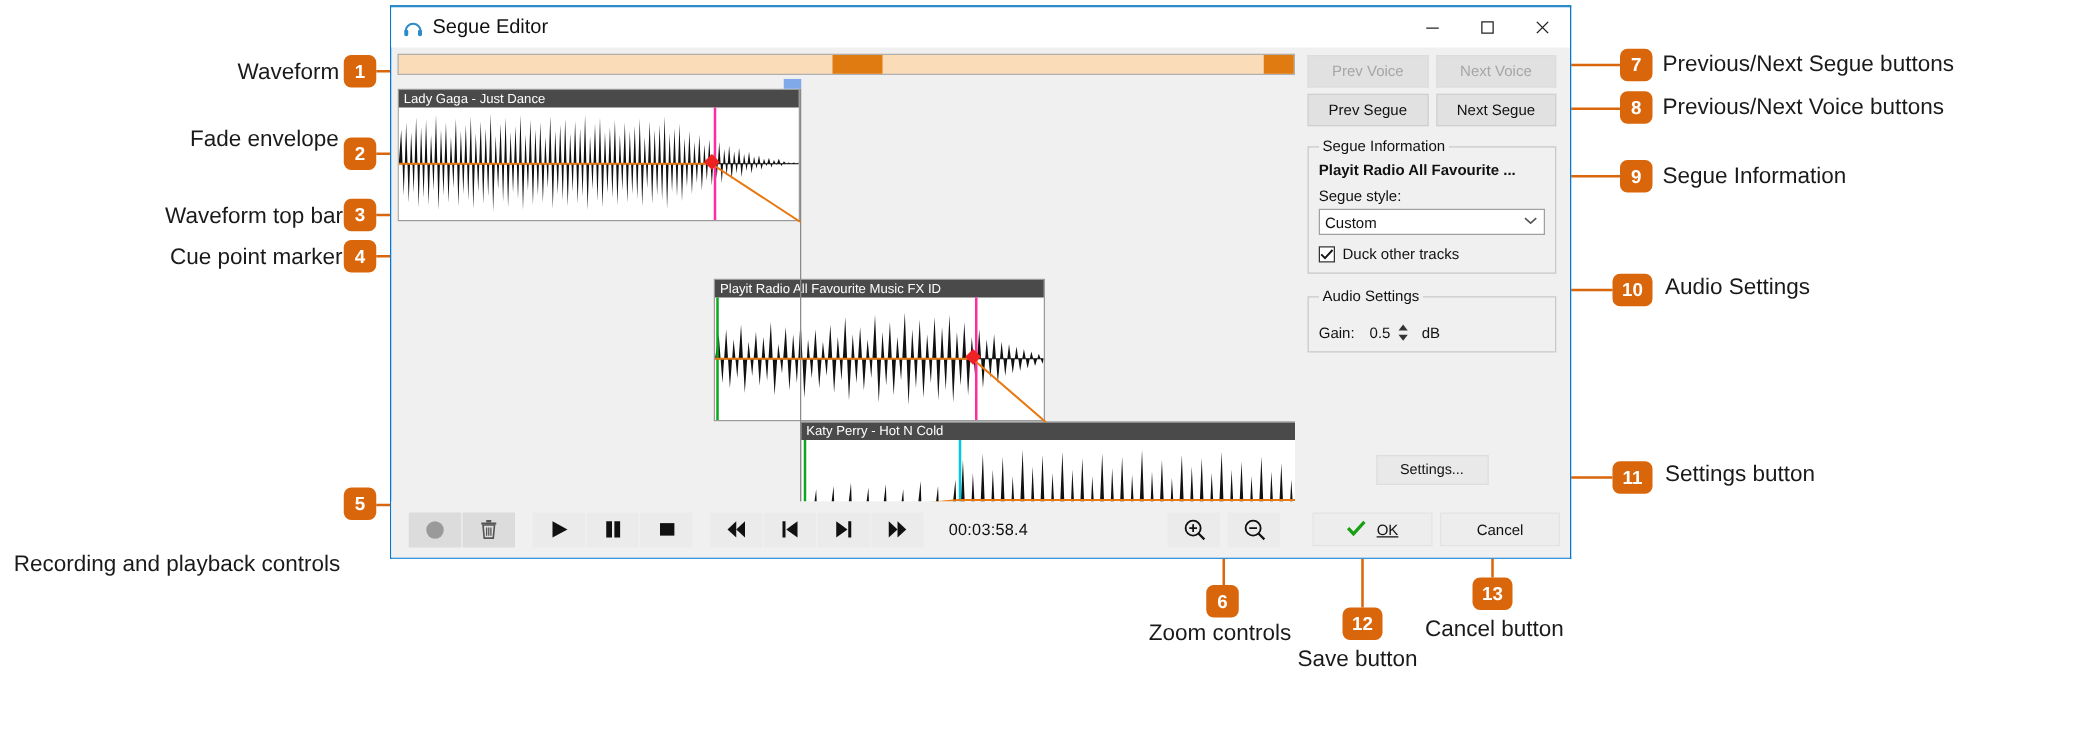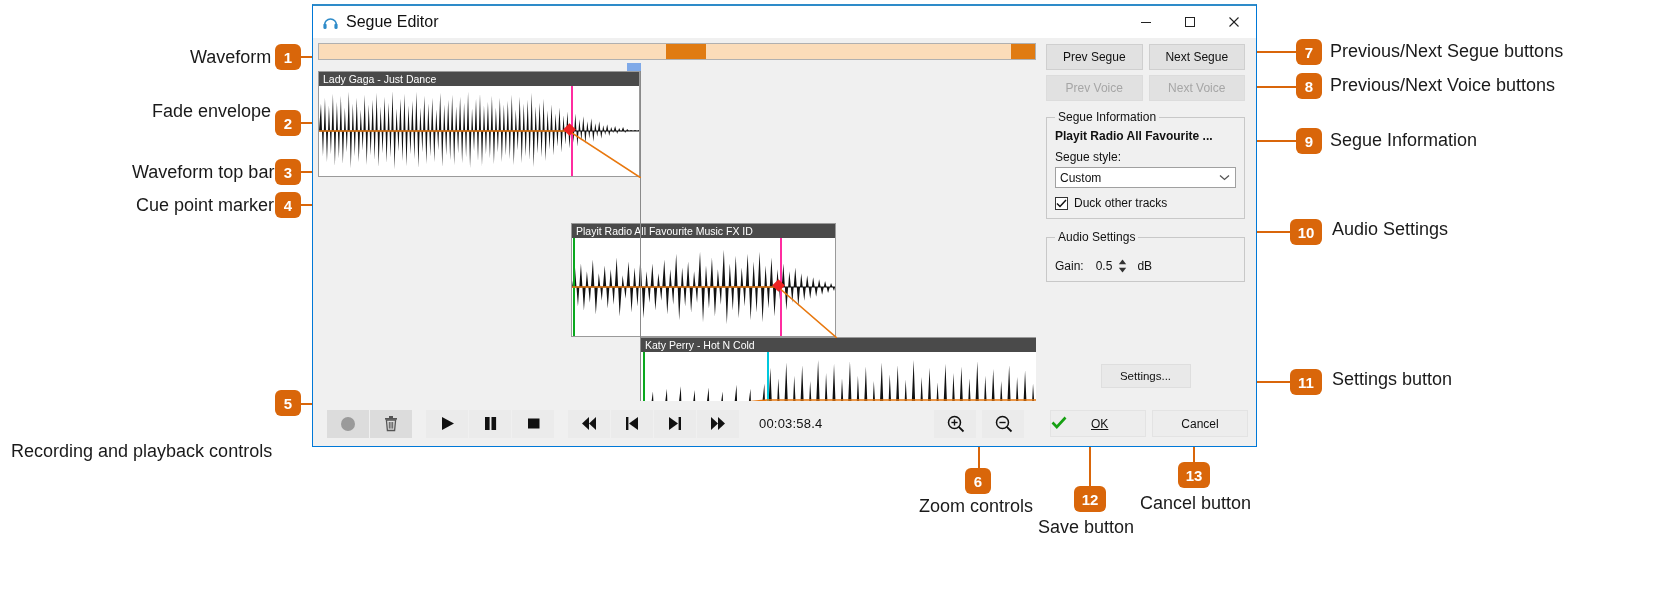--- a/index.html
+++ b/index.html
@@ -194,21 +194,21 @@
     display:flex;align-items:center;justify-content:center;
     border:0;
   }
   .tgroup { display:flex; margin-right:14px; }
   .tgroup .tbtn + .tbtn { margin-left:1px; }
   .tbtn svg { display:block; }
   #timecode { font-size:13px; color:#111; margin-left:6px; letter-spacing:0.2px; }
   #tb-right { margin-left:auto; display:flex; align-items:center; gap:6px; }
   .okbtn {
     width:96px;height:27px;background:#ededed;border:1px solid #e3e3e3;
-    display:flex;align-items:center;justify-content:flex-start;gap:24px;
+    display:flex;align-items:center;justify-content:center;gap:8px;
     font-size:12px;color:#111;
   }
   .okbtn u { text-decoration:underline; }
   .cancelbtn {
     width:96px;height:27px;background:#ededed;border:1px solid #e3e3e3;
     display:flex;align-items:center;justify-content:center;
     font-size:12px;color:#111;
   }
 </style>
 </head>
@@ -364,26 +364,26 @@
           </svg>
           <div class="marker m-green" style="left:2px;"></div>
           <div class="marker m-cyan" style="left:126px;"></div>
         </div>
 
       </div>
     </div>
 
     <div id="right">
       <div class="btn-row">
+        <div class="wbtn disabled">Prev Voice</div>
+        <div class="wbtn disabled">Next Voice</div>
+      </div>
+      <div class="btn-row">
         <div class="wbtn">Prev Segue</div>
         <div class="wbtn">Next Segue</div>
-      </div>
-      <div class="btn-row">
-        <div class="wbtn disabled">Prev Voice</div>
-        <div class="wbtn disabled">Next Voice</div>
       </div>
 
       <fieldset class="group">
         <legend>Segue Information</legend>
         <div class="seg-name">Playit Radio All Favourite ...</div>
         <div class="lbl">Segue style:</div>
         <div class="combo">
           <span>Custom</span>
           <span class="chev">
             <svg width="11" height="7" viewBox="0 0 11 7">

